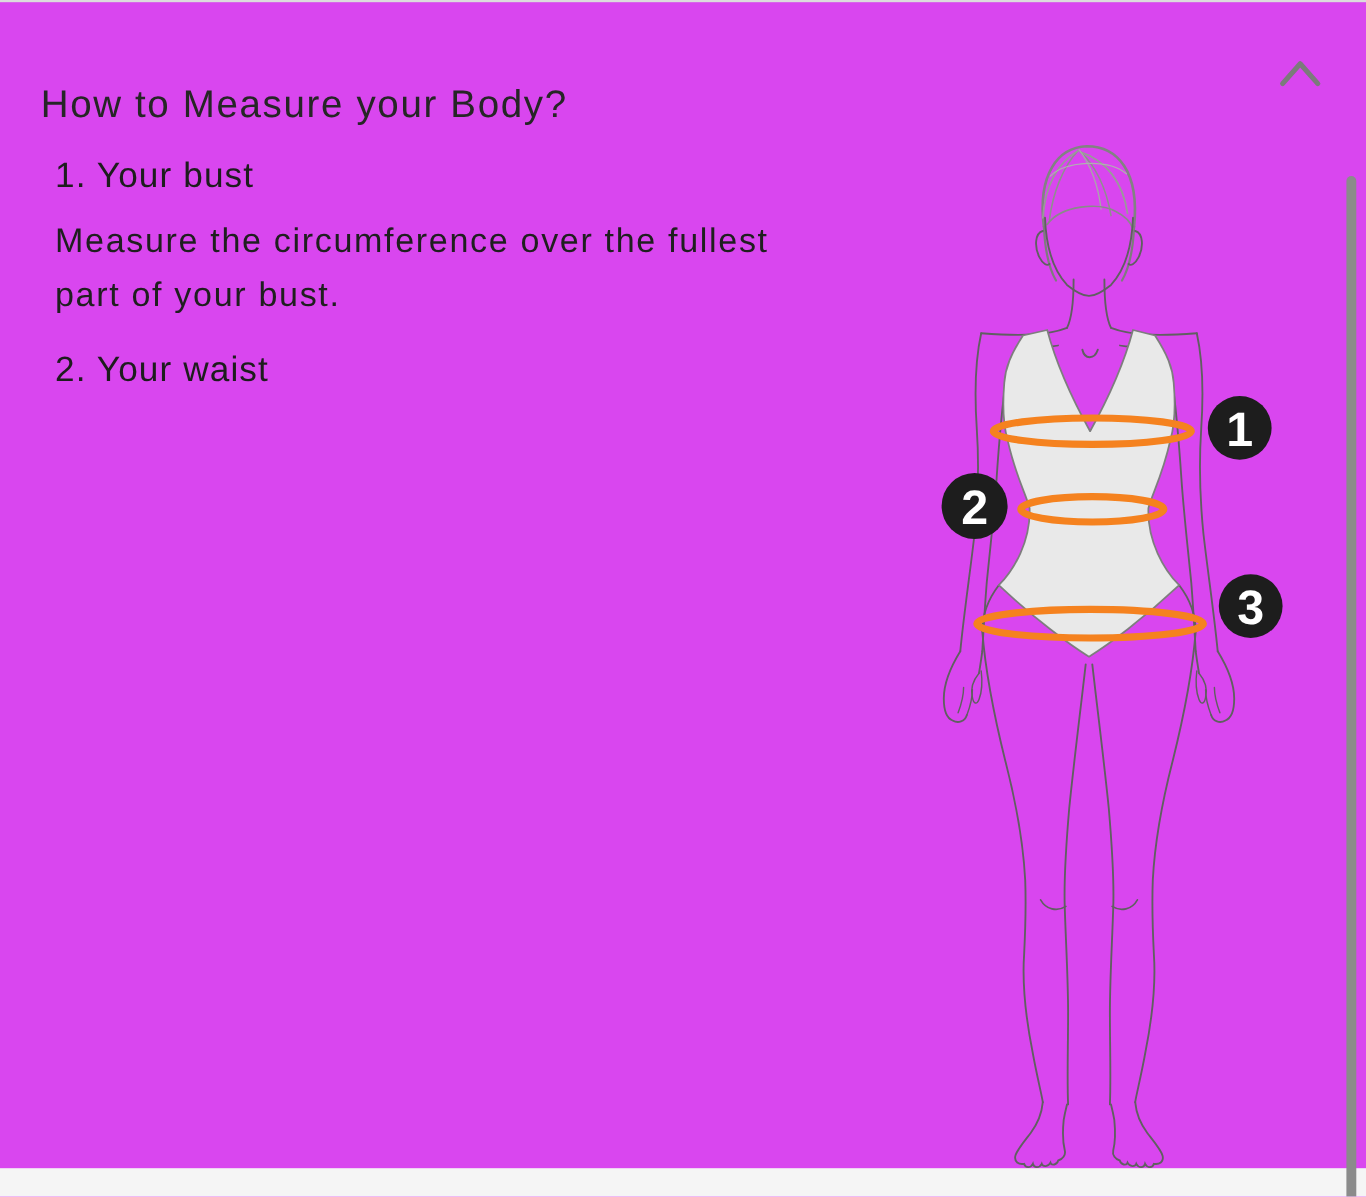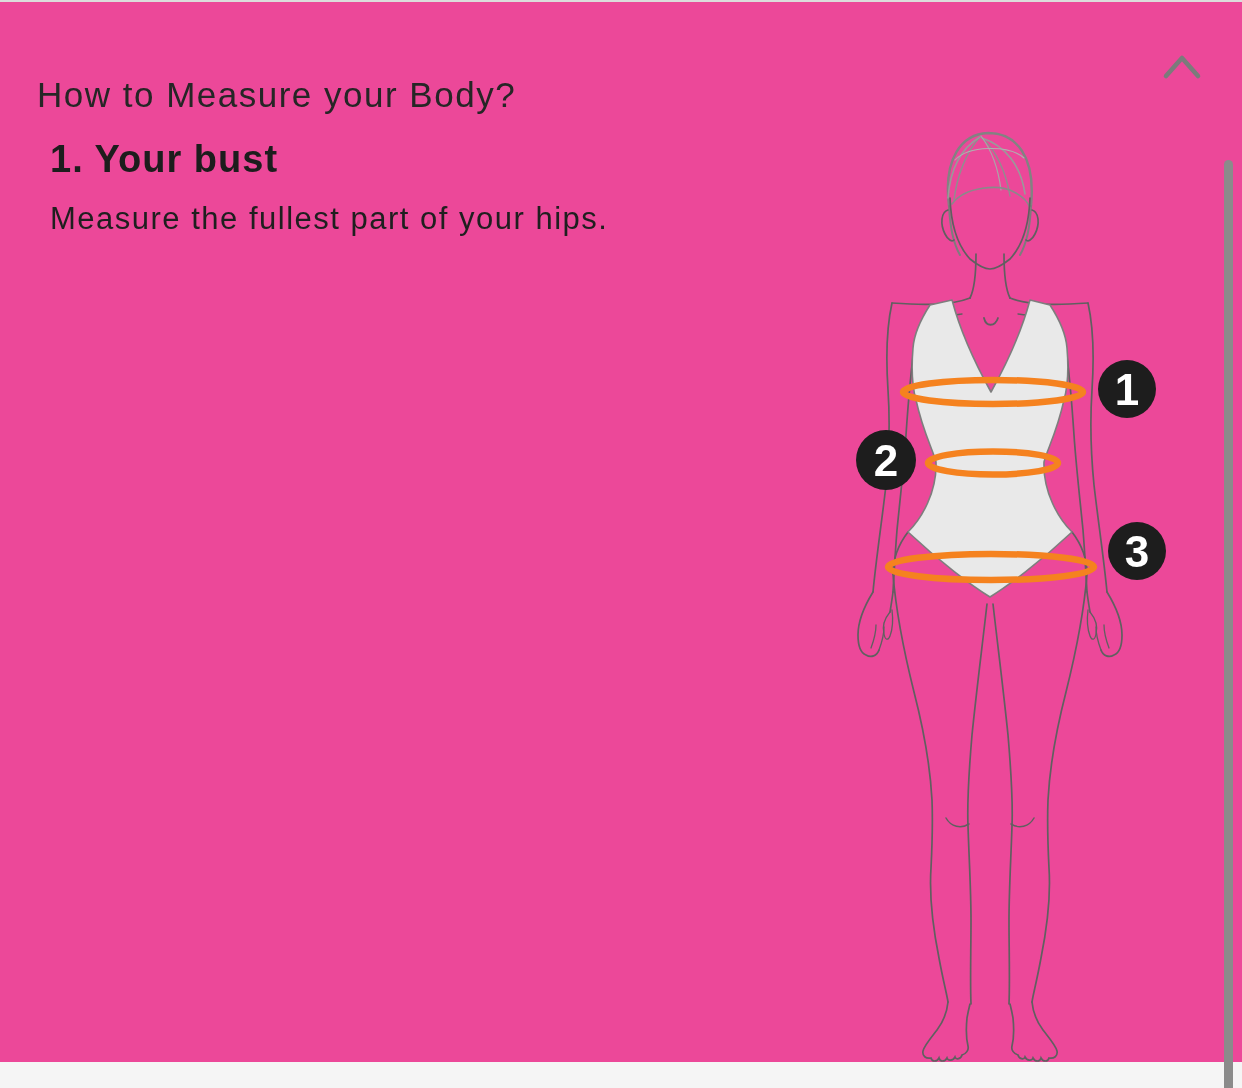--- a/index.html
+++ b/index.html
@@ -1,19 +1,19 @@
 <!DOCTYPE html>
 <html><head>
 <meta charset="utf-8">
 <style>
   html,body{margin:0;padding:0;background:#fff;}
   .panel{
     position:relative;
     width:1242px;height:1088px;
-    background:#ec4899;
+    background:#d946ef;
     overflow:hidden;
     font-family:"Liberation Sans","DejaVu Sans",sans-serif;
   }
   .top-border{
     position:absolute;top:0;left:0;width:100%;height:2px;
     background:#dcdcdc;
   }
   .panel-title{
     position:absolute;top:44px;left:37px;
     font-size:35px;line-height:44px;font-weight:400;
@@ -22,21 +22,21 @@
   .collapse-btn{
     position:absolute;top:48px;right:36px;
     width:48px;height:40px;
     background:none;border:none;padding:0;cursor:pointer;
   }
   .instructions{
     position:absolute;top:140px;left:50px;width:700px;
   }
   .step-heading{
     margin:0 0 16px 0;
-    font-size:38px;line-height:38px;font-weight:700;
+    font-size:32px;line-height:38px;font-weight:400;
     letter-spacing:1px;color:#1d1d1d;
   }
   .step-body{
     margin:0 0 24px 0;
     font-size:31px;line-height:49px;font-weight:400;
     letter-spacing:1.5px;color:#1f1f1f;
   }
   .figure-wrap{
     position:absolute;left:838px;top:120px;width:344px;height:952px;
   }
@@ -58,21 +58,22 @@
   <h2 class="panel-title">How to Measure your Body?</h2>
 
   <button class="collapse-btn" aria-label="collapse">
     <svg width="48" height="36" viewBox="0 0 48 36">
       <polyline points="8,27 24,9 40,27" fill="none" stroke="#7b7b7b" stroke-width="4.6" stroke-linecap="round" stroke-linejoin="round"></polyline>
     </svg>
   </button>
 
   <div class="instructions">
     <h3 class="step-heading">1. Your bust</h3>
-    <p class="step-body">Measure the fullest part of your hips.</p>
+    <p class="step-body">Measure the circumference over the fullest part of your bust.</p>
+    <h3 class="step-heading">2. Your waist</h3>
   </div>
 
   <div class="figure-wrap">
     <svg width="344" height="952" viewBox="838 120 344 952">
 
       <g fill="none" stroke="#8f8f8f" stroke-linecap="round">
         <path d="M 949 206 C 943 158 962 134 988 133 C 1016 133 1036 156 1031 206" stroke-width="2.4" stroke="#828282"></path>
         <path d="M 949 206 C 950 228 953 243 960 255" stroke-width="2" stroke="#7d7d7d"></path>
         <path d="M 1031 206 C 1030 228 1027 243 1020 255" stroke-width="2" stroke="#7d7d7d"></path>
         <path d="M 980 137 C 966 152 957 176 954 200" stroke-width="1.4"></path>

